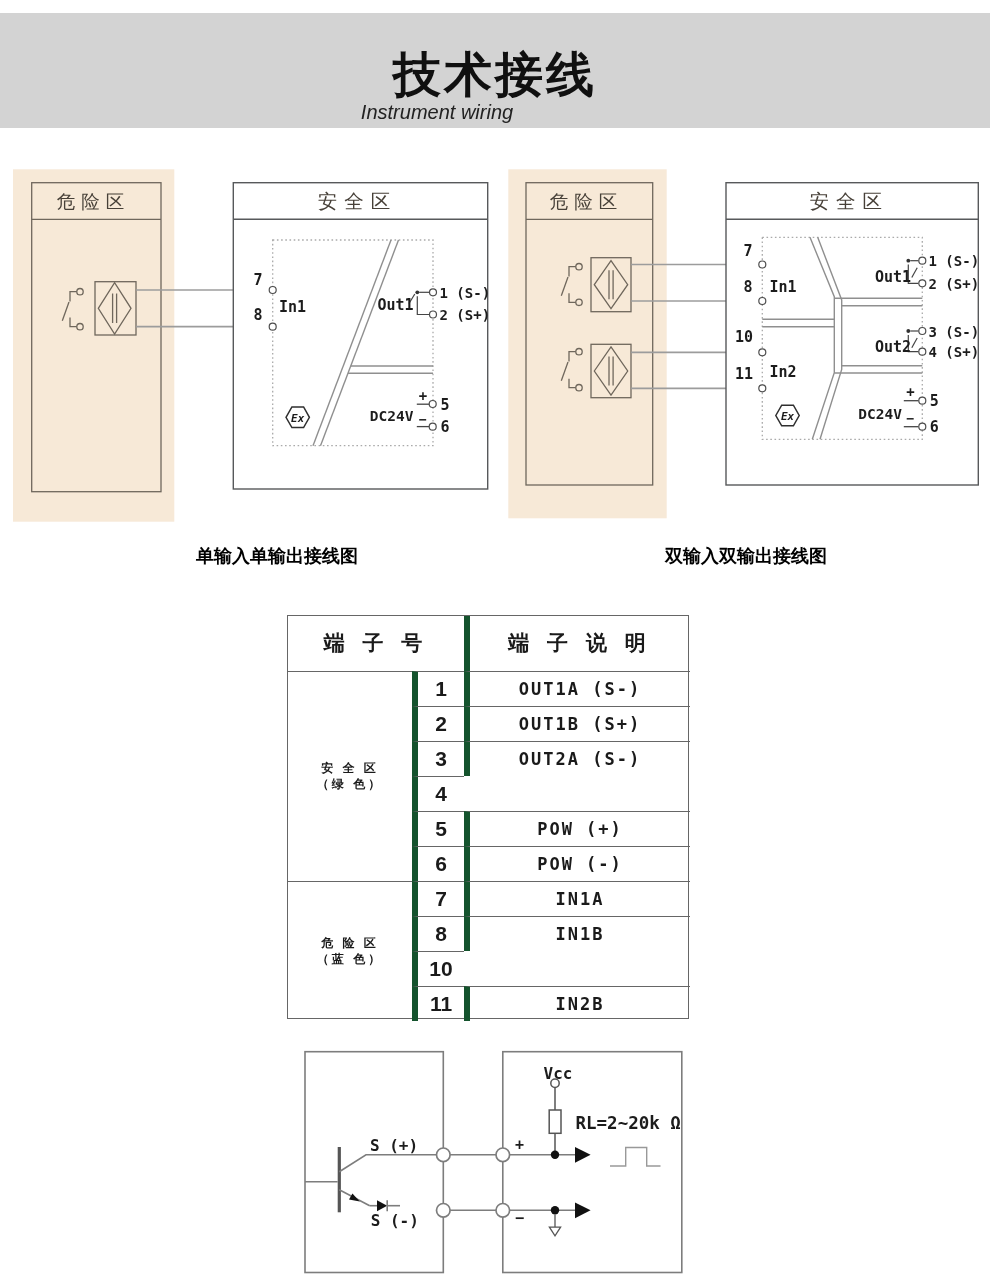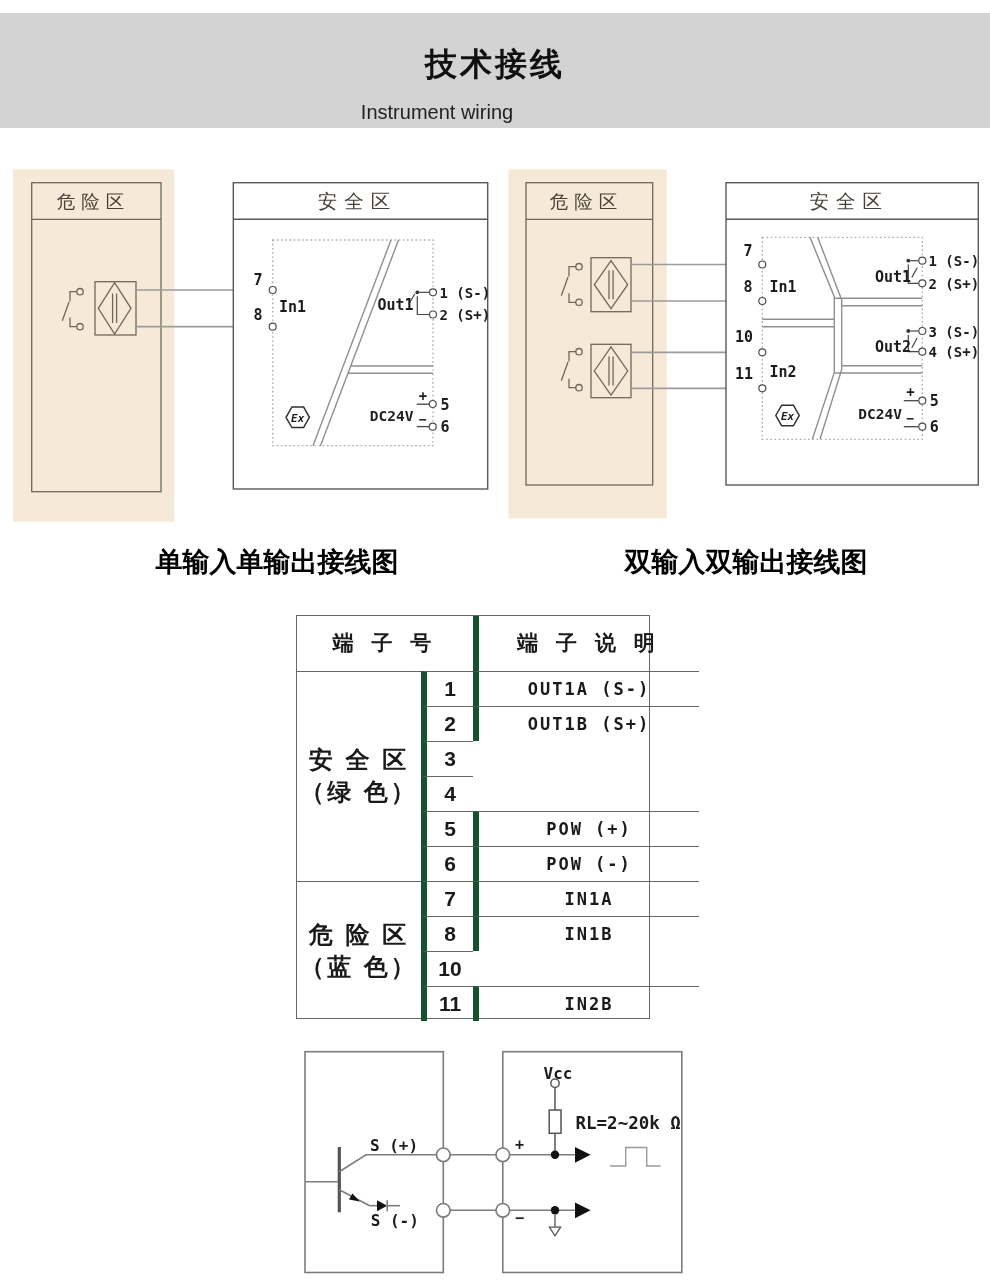--- a/index.html
+++ b/index.html
@@ -1,39 +1,39 @@
 <!DOCTYPE html>
 <html><head>
 <meta charset="utf-8">
 <style>
   html,body{margin:0;padding:0;background:#fff;}
   .page{position:relative;width:990px;height:1283px;background:#fff;overflow:hidden;
         font-family:"Liberation Sans","DejaVu Sans",sans-serif;}
   .band{position:absolute;left:0;top:13px;width:990px;height:115px;background:#d3d3d3;}
   .title{position:absolute;left:0;top:30px;width:990px;text-align:center;
-         font-size:32px;font-weight:bold;color:#101010;letter-spacing:3px;}
+         font-size:48px;font-weight:bold;color:#101010;letter-spacing:3px;}
   .subtitle{position:absolute;left:0;top:88px;width:874px;text-align:center;
-            font-size:20px;color:#222;}
+            font-size:20px;color:#222;font-style:italic;}
   .canvas{position:absolute;left:0;top:0;}
-  .caption{position:absolute;width:320px;text-align:center;font-size:27px;
+  .caption{position:absolute;width:320px;text-align:center;font-size:18px;
            font-weight:bold;color:#000;}
   .cap-left{left:117px;top:544px;}
   .cap-right{left:586px;top:544px;}
   
-  .ttable{position:absolute;left:296px;top:615px;width:354px;height:404px;
+  .ttable{position:absolute;left:287px;top:615px;width:402px;height:404px;
           display:grid;grid-template-columns:124px 52px 226px;
           grid-template-rows:54.5px repeat(10,35px);
           border:1px solid #666;box-sizing:border-box;color:#1a1a1a;}
   .ttable > div{display:flex;align-items:center;justify-content:center;box-sizing:border-box;}
   .bl{border-left:6px solid #14532d;}
   .bt{border-top:1px solid #666;}
   .th{font-size:21px;font-weight:bold;letter-spacing:6px;}
   .th1{grid-column:1/3;grid-row:1;}
   .th2{grid-column:3;grid-row:1;}
-  .gcell{grid-column:1;flex-direction:column;font-size:24px;font-weight:bold;
+  .gcell{grid-column:1;flex-direction:column;font-size:12px;font-weight:bold;
          letter-spacing:3px;line-height:1.35;}
   .g1{grid-row:2/8;}
   .g2{grid-row:8/12;}
   .num{grid-column:2;font-size:21px;font-weight:bold;}
   .desc{grid-column:3;font-size:17px;font-weight:bold;letter-spacing:2px;
         font-family:"DejaVu Sans Mono","Liberation Mono",monospace;}
   
   svg text{font-family:"DejaVu Sans Mono","Liberation Mono",monospace;
            font-weight:bold;fill:#1c1c1c;}
   svg text.serif{font-family:"Liberation Serif","DejaVu Serif",serif;
@@ -316,20 +316,21 @@
     <div class="gcell g2 bt">
       <span>危 险 区</span>
       <span>（蓝 色）</span>
     </div>
 
     <div class="num bl bt" style="grid-row:2">1</div>
     <div class="desc bl bt" style="grid-row:2">OUT1A (S-)</div>
     <div class="num bl bt" style="grid-row:3">2</div>
     <div class="desc bl bt" style="grid-row:3">OUT1B (S+)</div>
     <div class="num bl bt" style="grid-row:4">3</div>
+    <div class="desc bl bt" style="grid-row:4">OUT2A (S-)</div>
     <div class="num bl bt" style="grid-row:5">4</div>
     <div class="num bl bt" style="grid-row:6">5</div>
     <div class="desc bl bt" style="grid-row:6">POW (+)</div>
     <div class="num bl bt" style="grid-row:7">6</div>
     <div class="desc bl bt" style="grid-row:7">POW (-)</div>
     <div class="num bl bt" style="grid-row:8">7</div>
     <div class="desc bl bt" style="grid-row:8">IN1A</div>
     <div class="num bl bt" style="grid-row:9">8</div>
     <div class="desc bl bt" style="grid-row:9">IN1B</div>
     <div class="num bl bt" style="grid-row:10">10</div>

